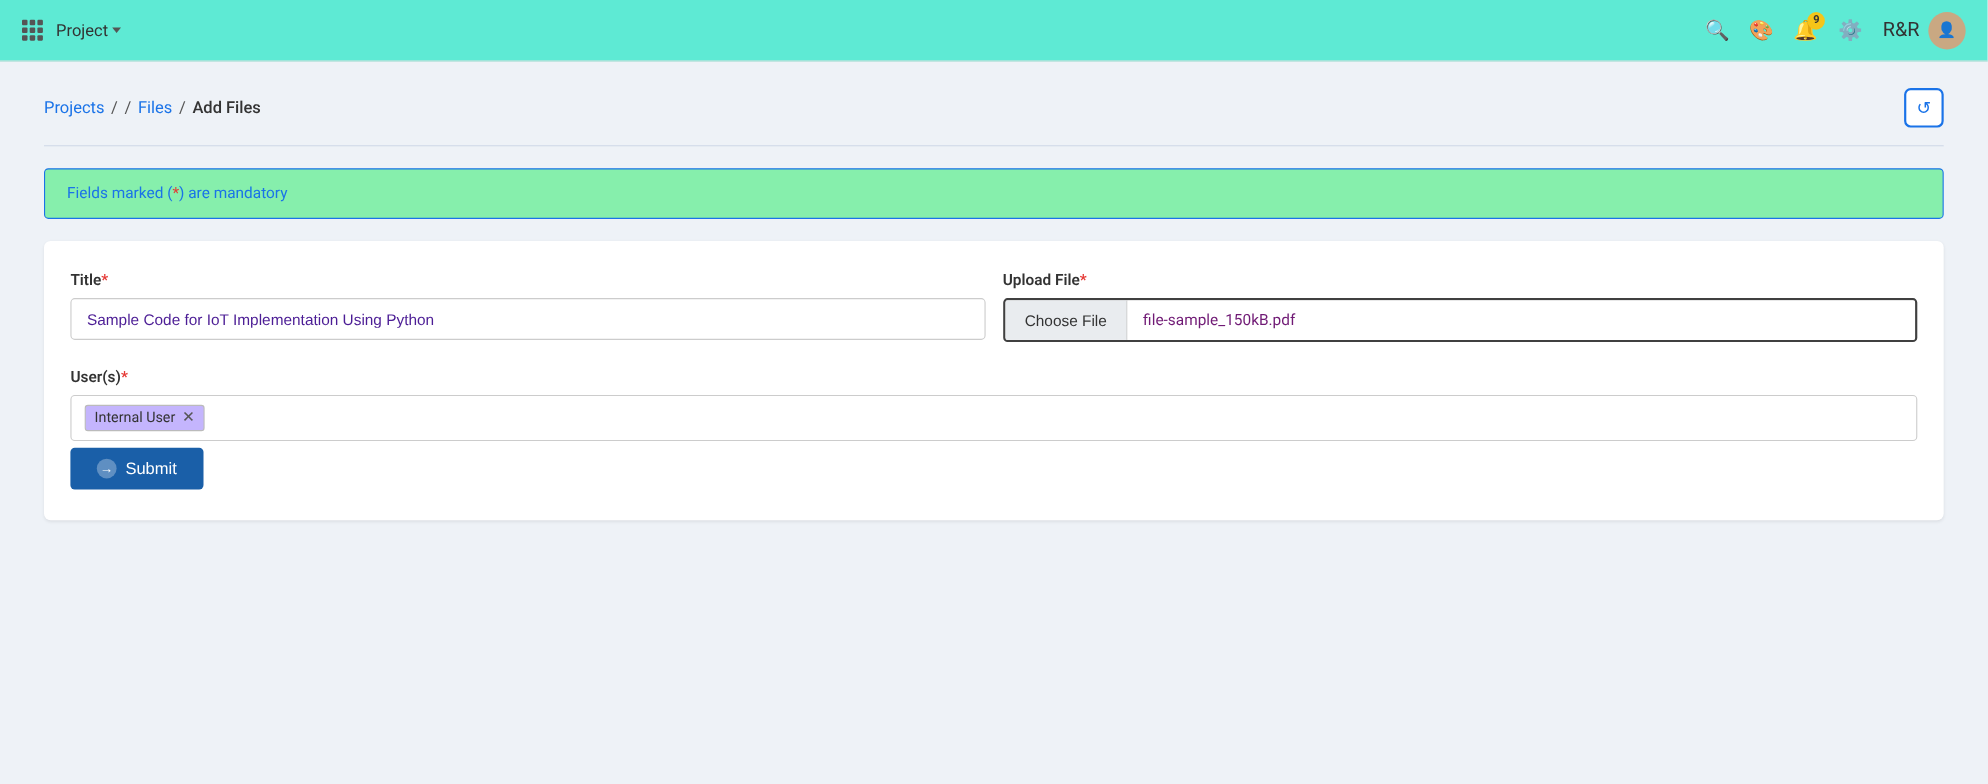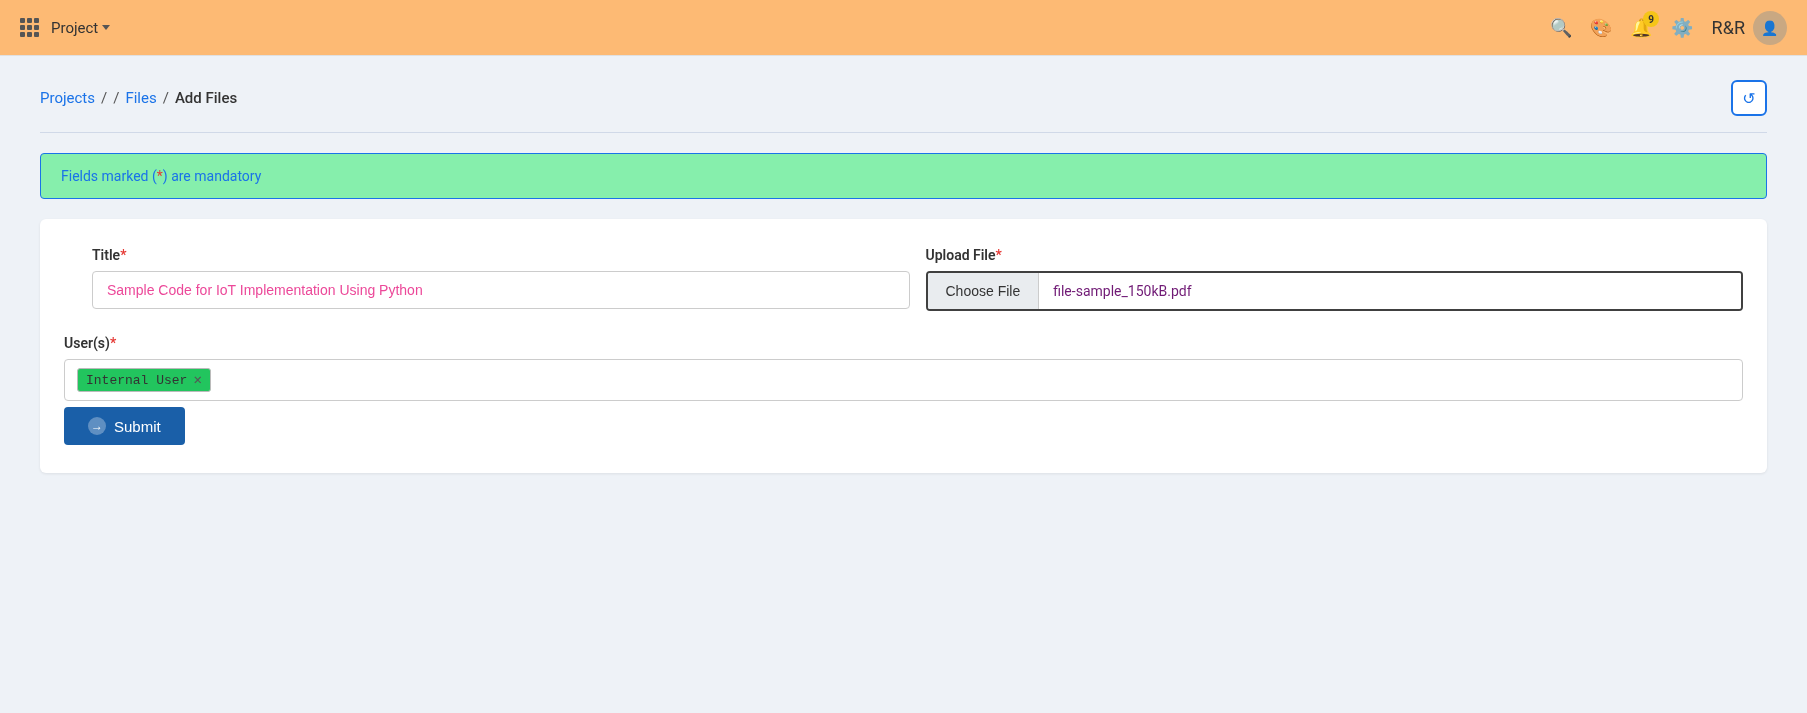--- a/index.html
+++ b/index.html
@@ -6,21 +6,21 @@
     body {
       font-family: -apple-system, BlinkMacSystemFont, 'Segoe UI', Roboto, Arial, sans-serif;
       background: #eef2f7;
       min-height: 713px;
       font-size: 14px;
       color: #333;
     }
 
     
     .topnav {
-      background: #fdba74;
+      background: #5eead4;
       height: 56px;
       display: flex;
       align-items: center;
       padding: 0 20px;
       border-bottom: 1px solid #e0e0e0;
       justify-content: space-between;
     }
     .topnav-left {
       display: flex;
       align-items: center;
@@ -176,21 +176,20 @@
       border-radius: 6px;
       padding: 28px 24px;
       margin-bottom: 16px;
       box-shadow: 0 1px 3px rgba(0,0,0,0.08);
     }
 
     .form-row {
       display: flex;
       gap: 16px;
       margin-bottom: 24px;
-      margin-left: 28px;
     }
 
     .form-group {
       display: flex;
       flex-direction: column;
       gap: 8px;
     }
     .form-group.title-group {
       flex: 1;
     }
@@ -205,21 +204,21 @@
     }
     .form-label .required {
       color: #e53935;
     }
 
     .form-input {
       border: 1px solid #ccc;
       border-radius: 4px;
       padding: 10px 14px;
       font-size: 14px;
-      color: #ec4899;
+      color: #4c1d95;
       outline: none;
       width: 100%;
     }
 
     
     .file-upload-wrapper {
       display: flex;
       border: 2px solid #404040;
       border-radius: 4px;
       overflow: hidden;
@@ -255,27 +254,26 @@
       flex-wrap: wrap;
       gap: 6px;
       min-height: 42px;
       background: #fff;
       cursor: text;
     }
     .tag {
       display: flex;
       align-items: center;
       gap: 6px;
-      background: #22c55e;
+      background: #c4b5fd;
       border: 1px solid #bbb;
       border-radius: 3px;
       padding: 2px 8px;
       font-size: 13px;
       color: #333;
-      font-family: Liberation Mono, monospace;
     }
     .tag-remove {
       cursor: pointer;
       color: #555;
       font-size: 14px;
       line-height: 1;
     }
 
     
     .submit-btn {

